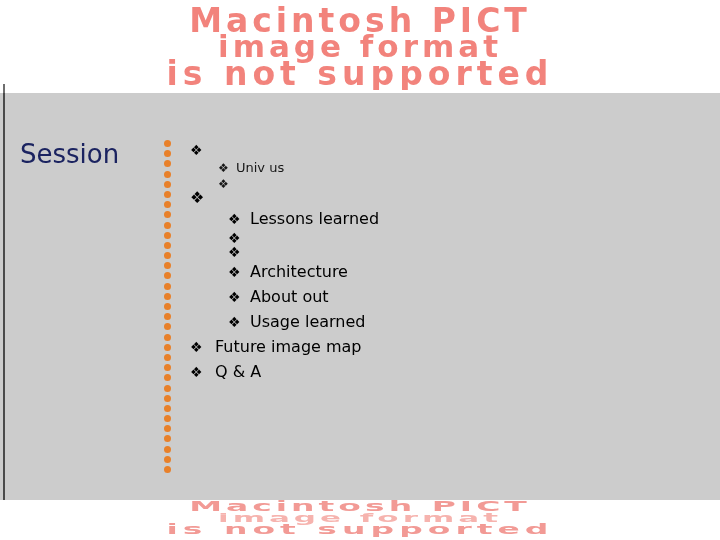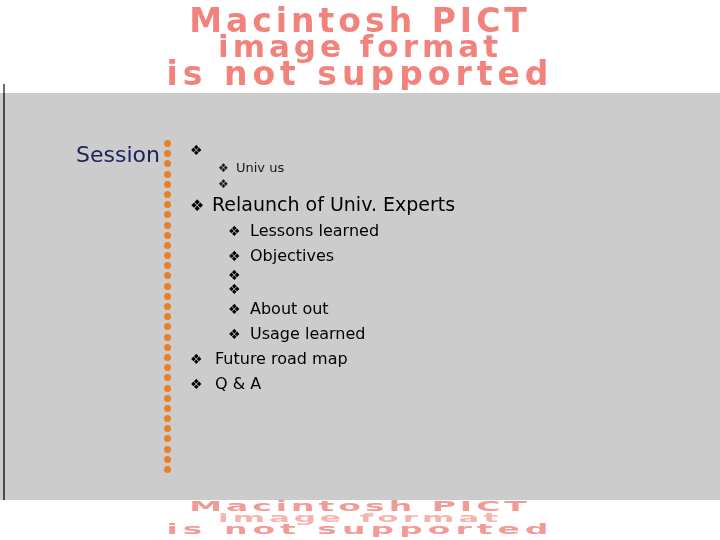--- a/index.html
+++ b/index.html
@@ -88,23 +88,22 @@
     height: 10px;
     background: #6e6e6e;
   }
 
   
   .session-title {
     position: absolute;
     left: 20px;
     top: 141px;
     width: 140px;
-    text-align: right;
     color: #1b2360;
-    font-size: 22px;
+    font-size: 26px;
     line-height: 27px;
     font-family: "DejaVu Sans", "Liberation Sans", sans-serif;
   }
 
   
   .dotted-divider {
     position: absolute;
     left: 164px;
     top: 140px;
     width: 7px;
@@ -244,47 +243,46 @@
     </div>
     <div class="row lvl2small">
       <span class="bul">❖</span>
       <span class="txt">Univ us</span>
     </div>
     <div class="row lvl2small">
       <span class="bul">❖</span>
     </div>
     <div class="row lvl1big">
       <span class="bul">❖</span>
-      <span class="txt">Relaunch of Univ. Experts</span>
     </div>
     <div class="row lvl2">
       <span class="bul">❖</span>
       <span class="txt">Lessons learned</span>
     </div>
     <div class="row lvl2">
       <span class="bul">❖</span>
-      <span class="txt">Objectives</span>
-    </div>
-    <div class="row lvl2">
-      <span class="bul">❖</span>
-    </div>
-    <div class="row lvl2">
-      <span class="bul">❖</span>
+    </div>
+    <div class="row lvl2">
+      <span class="bul">❖</span>
+    </div>
+    <div class="row lvl2">
+      <span class="bul">❖</span>
+      <span class="txt">Architecture</span>
     </div>
     <div class="row lvl2">
       <span class="bul">❖</span>
       <span class="txt"> About out</span>
     </div>
     <div class="row lvl2">
       <span class="bul">❖</span>
       <span class="txt"> Usage learned</span>
     </div>
     <div class="row lvl1plain">
       <span class="bul">❖</span>
-      <span class="txt">Future road map</span>
+      <span class="txt">Future image map</span>
     </div>
     <div class="row lvl1plain">
       <span class="bul">❖</span>
       <span class="txt">Q &amp; A</span>
     </div>
   </div>
 
 <div class="pict-bottom">
   <div class="pl pl1">Macintosh PICT</div>
   <div class="pl pl2">image format</div>

